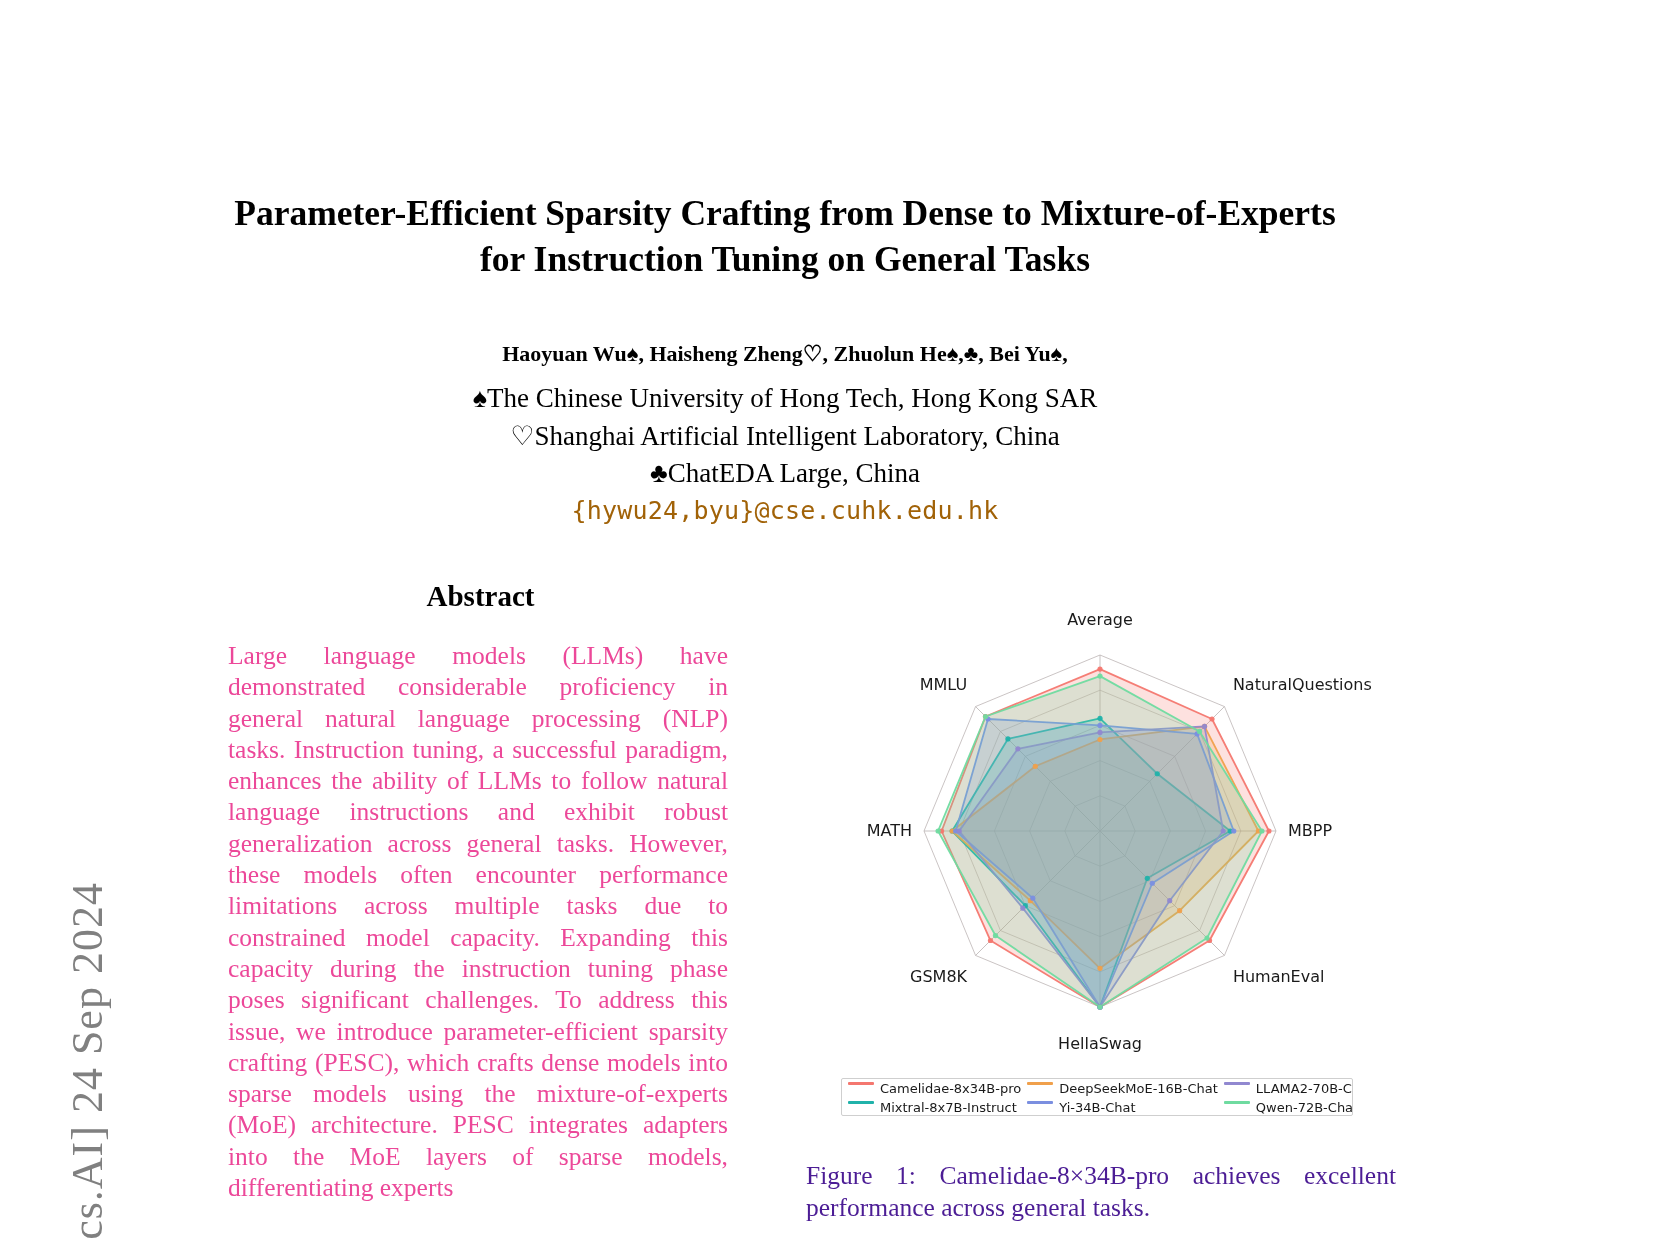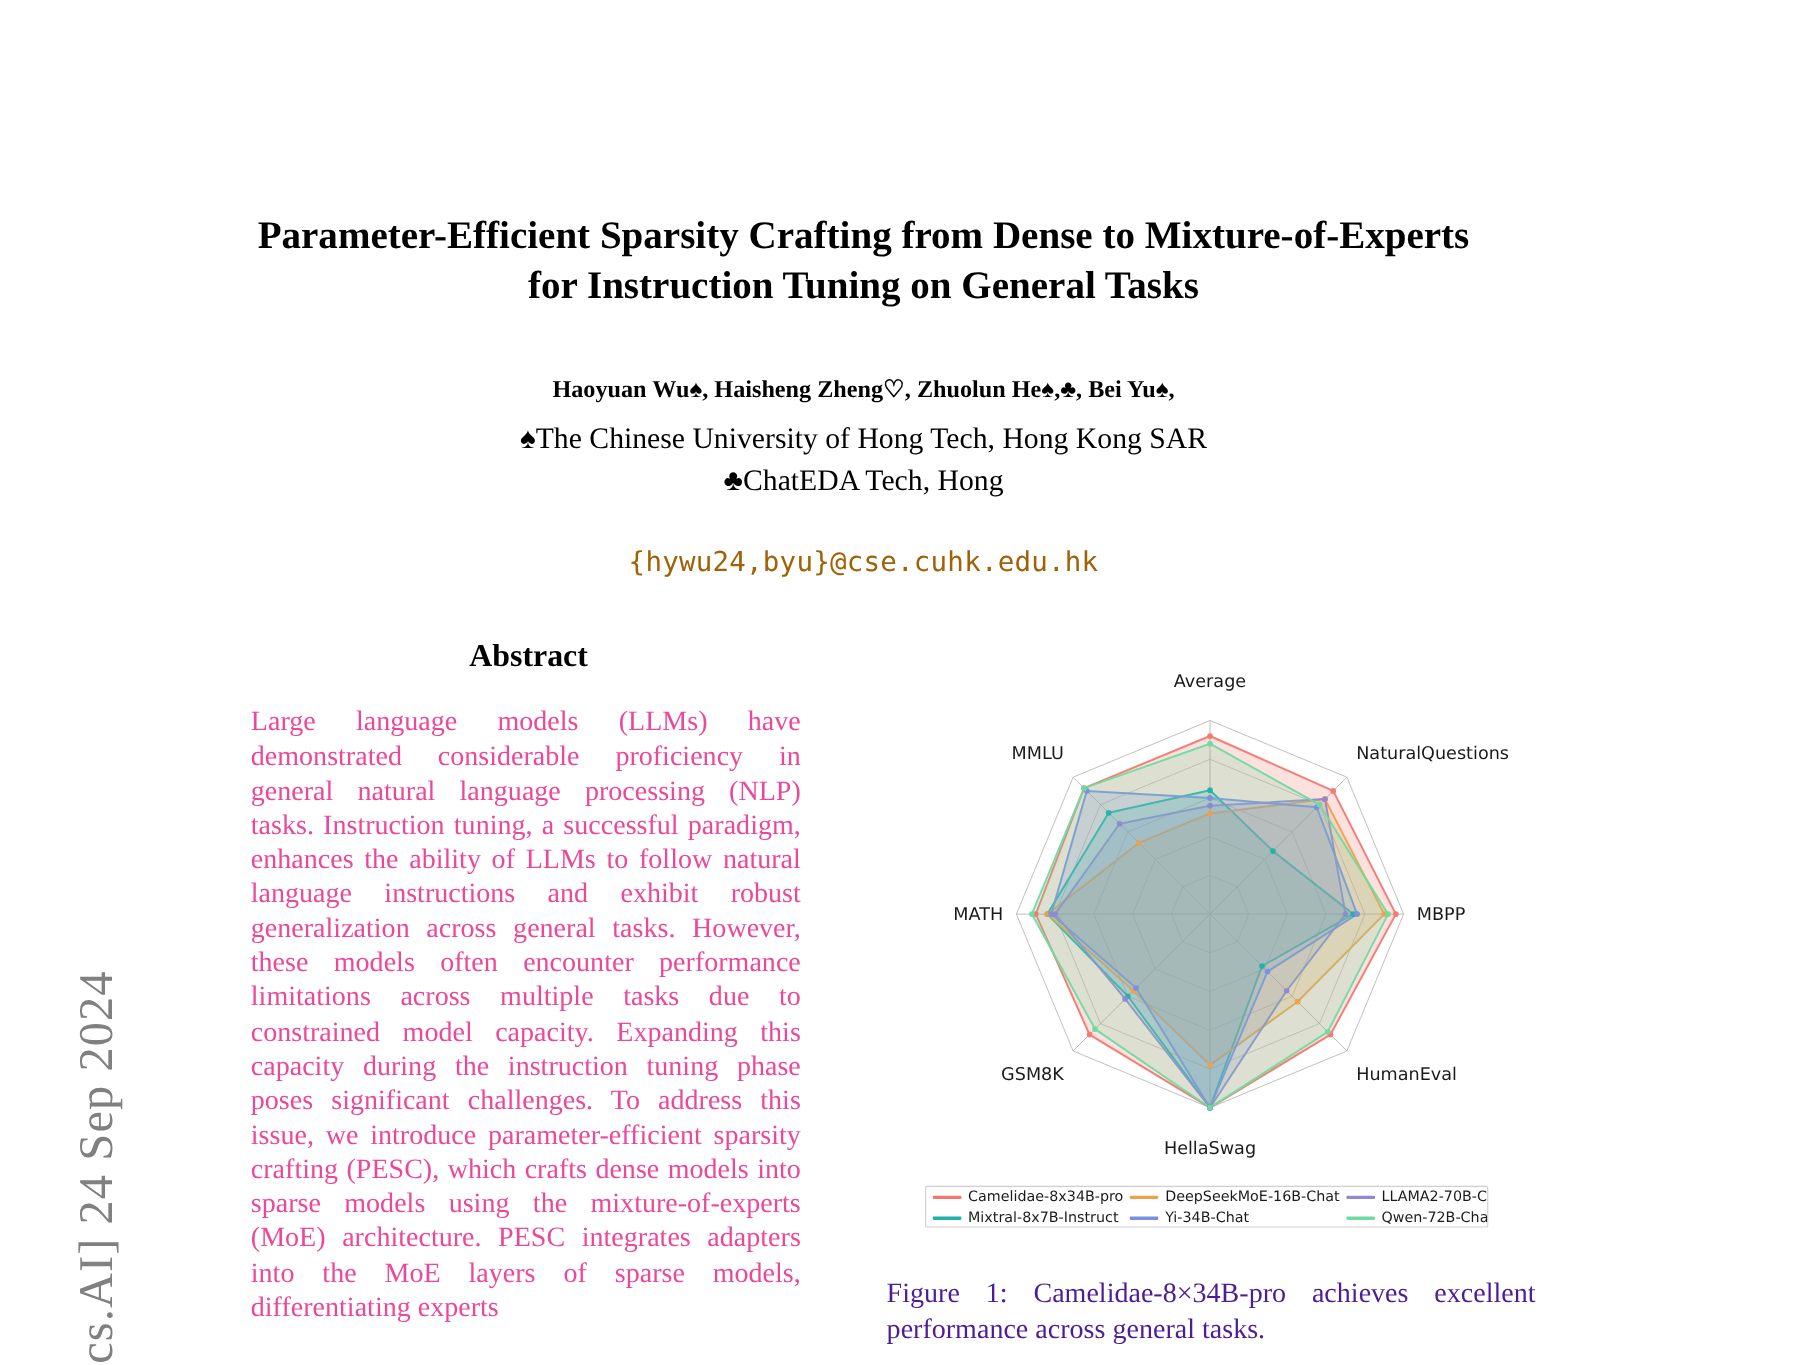--- a/index.html
+++ b/index.html
@@ -67,21 +67,21 @@
   #legend-box{
     position:absolute;left:841px;top:1078px;
     width:512px;height:38px;
     border:1px solid #cfcfcf;border-radius:2px;
     background:#fff;overflow:hidden;
     display:grid;grid-template-columns:1fr 1fr 1fr;
     grid-template-rows:19px 19px;
     align-items:center;
     padding:0;box-sizing:border-box;
   }
-  .legend-item{display:flex;align-items:center;gap:6px;padding-left:6px;white-space:nowrap;}
+  .legend-item{display:flex;gap:6px;padding-left:6px;white-space:nowrap;}
   .legend-swatch{width:26px;height:2.5px;border-radius:1px;flex:0 0 auto;}
   .legend-label{
     font-family:"DejaVu Sans","Liberation Sans",sans-serif;
     font-size:13px;color:#1a1a1a;line-height:1;
   }
   .axis-label{
     font-family:"DejaVu Sans","Liberation Sans",sans-serif;
     font-size:16px;fill:#1a1a1a;
   }
 </style>
@@ -94,21 +94,22 @@
 
   <div id="title">
     <span>Parameter-Efficient Sparsity Crafting from Dense to Mixture-of-Experts</span><br>
     <span>for Instruction Tuning on General Tasks</span>
   </div>
 
   <div id="authors">Haoyuan Wu♠, Haisheng Zheng♡, Zhuolun He♠,♣, Bei Yu♠,</div>
 
   <div id="affiliations">
     <div>♠The Chinese University of Hong Tech, Hong Kong SAR</div>
-    <div>♣ChatEDA Tech, Hong</div>
+    <div>♡Shanghai Artificial Intelligent Laboratory, China</div>
+    <div>♣ChatEDA Large, China</div>
   </div>
 
   <div id="email">{hywu24,byu}@cse.cuhk.edu.hk</div>
 
   <div id="abstract-head">Abstract</div>
   <div id="abstract-body">Large language models (LLMs) have demonstrated considerable proficiency in general natural language processing (NLP) tasks. Instruction tuning, a successful paradigm, enhances the ability of LLMs to follow natural language instructions and exhibit robust generalization across general tasks. However, these models often encounter performance limitations across multiple tasks due to constrained model capacity. Expanding this capacity during the instruction tuning phase poses significant challenges. To address this issue, we introduce parameter-efficient sparsity crafting (PESC), which crafts dense models into sparse models using the mixture-of-experts (MoE) architecture. PESC integrates adapters into the MoE layers of sparse models, differentiating experts</div>
 
   <div id="figure-wrap">
     <svg id="radar-svg" width="600" height="500" viewBox="0 0 600 500">
       <g id="radar-grid">

